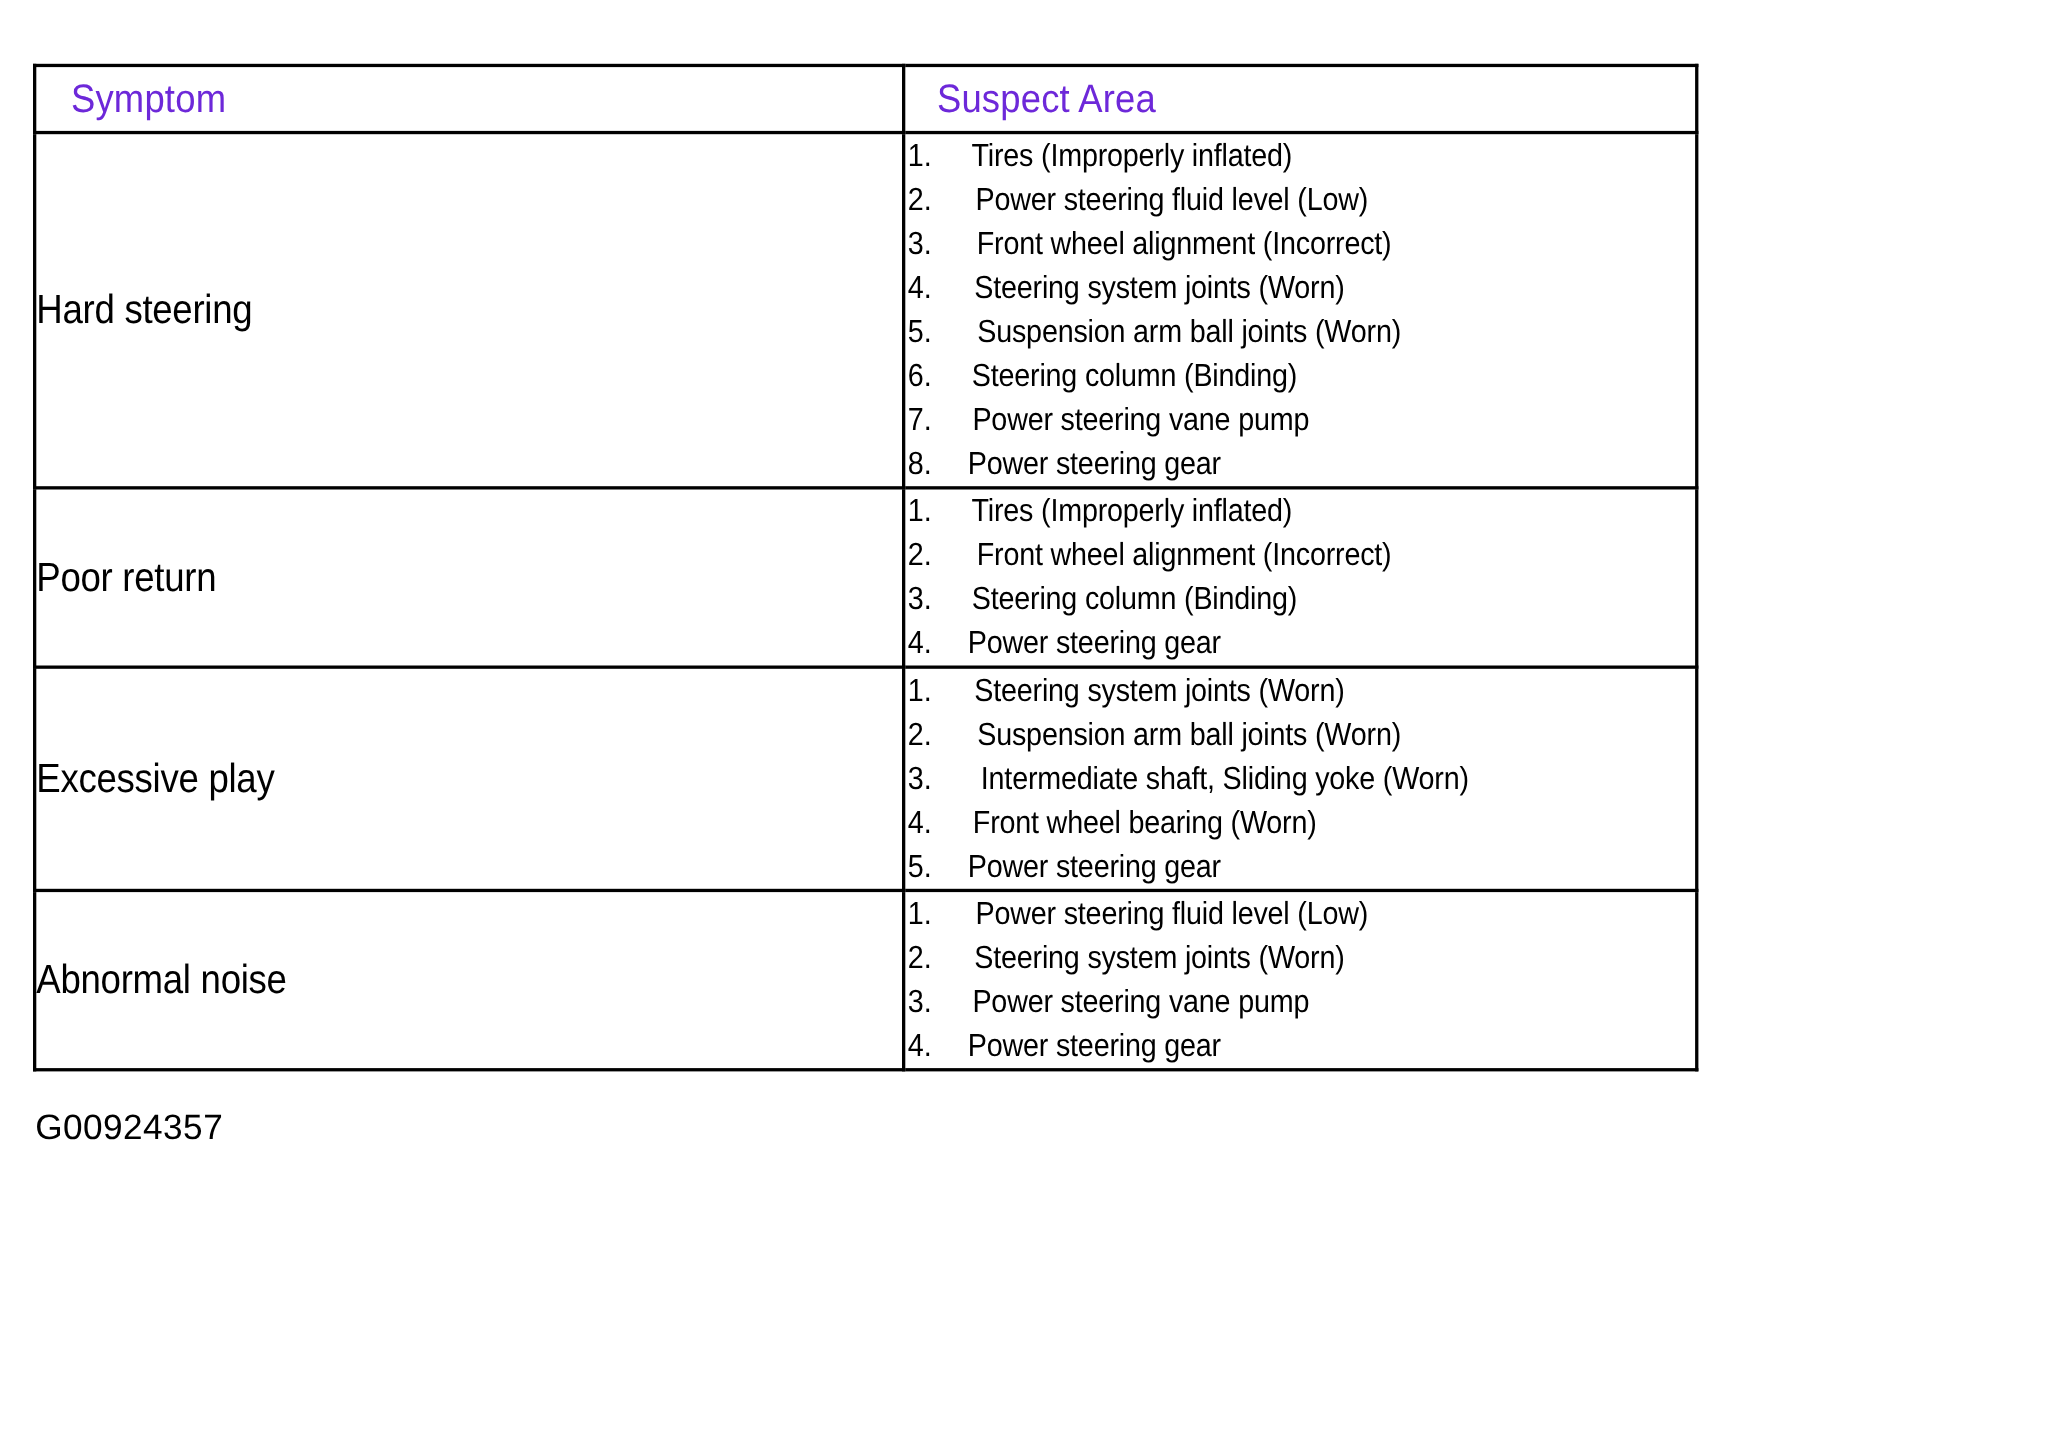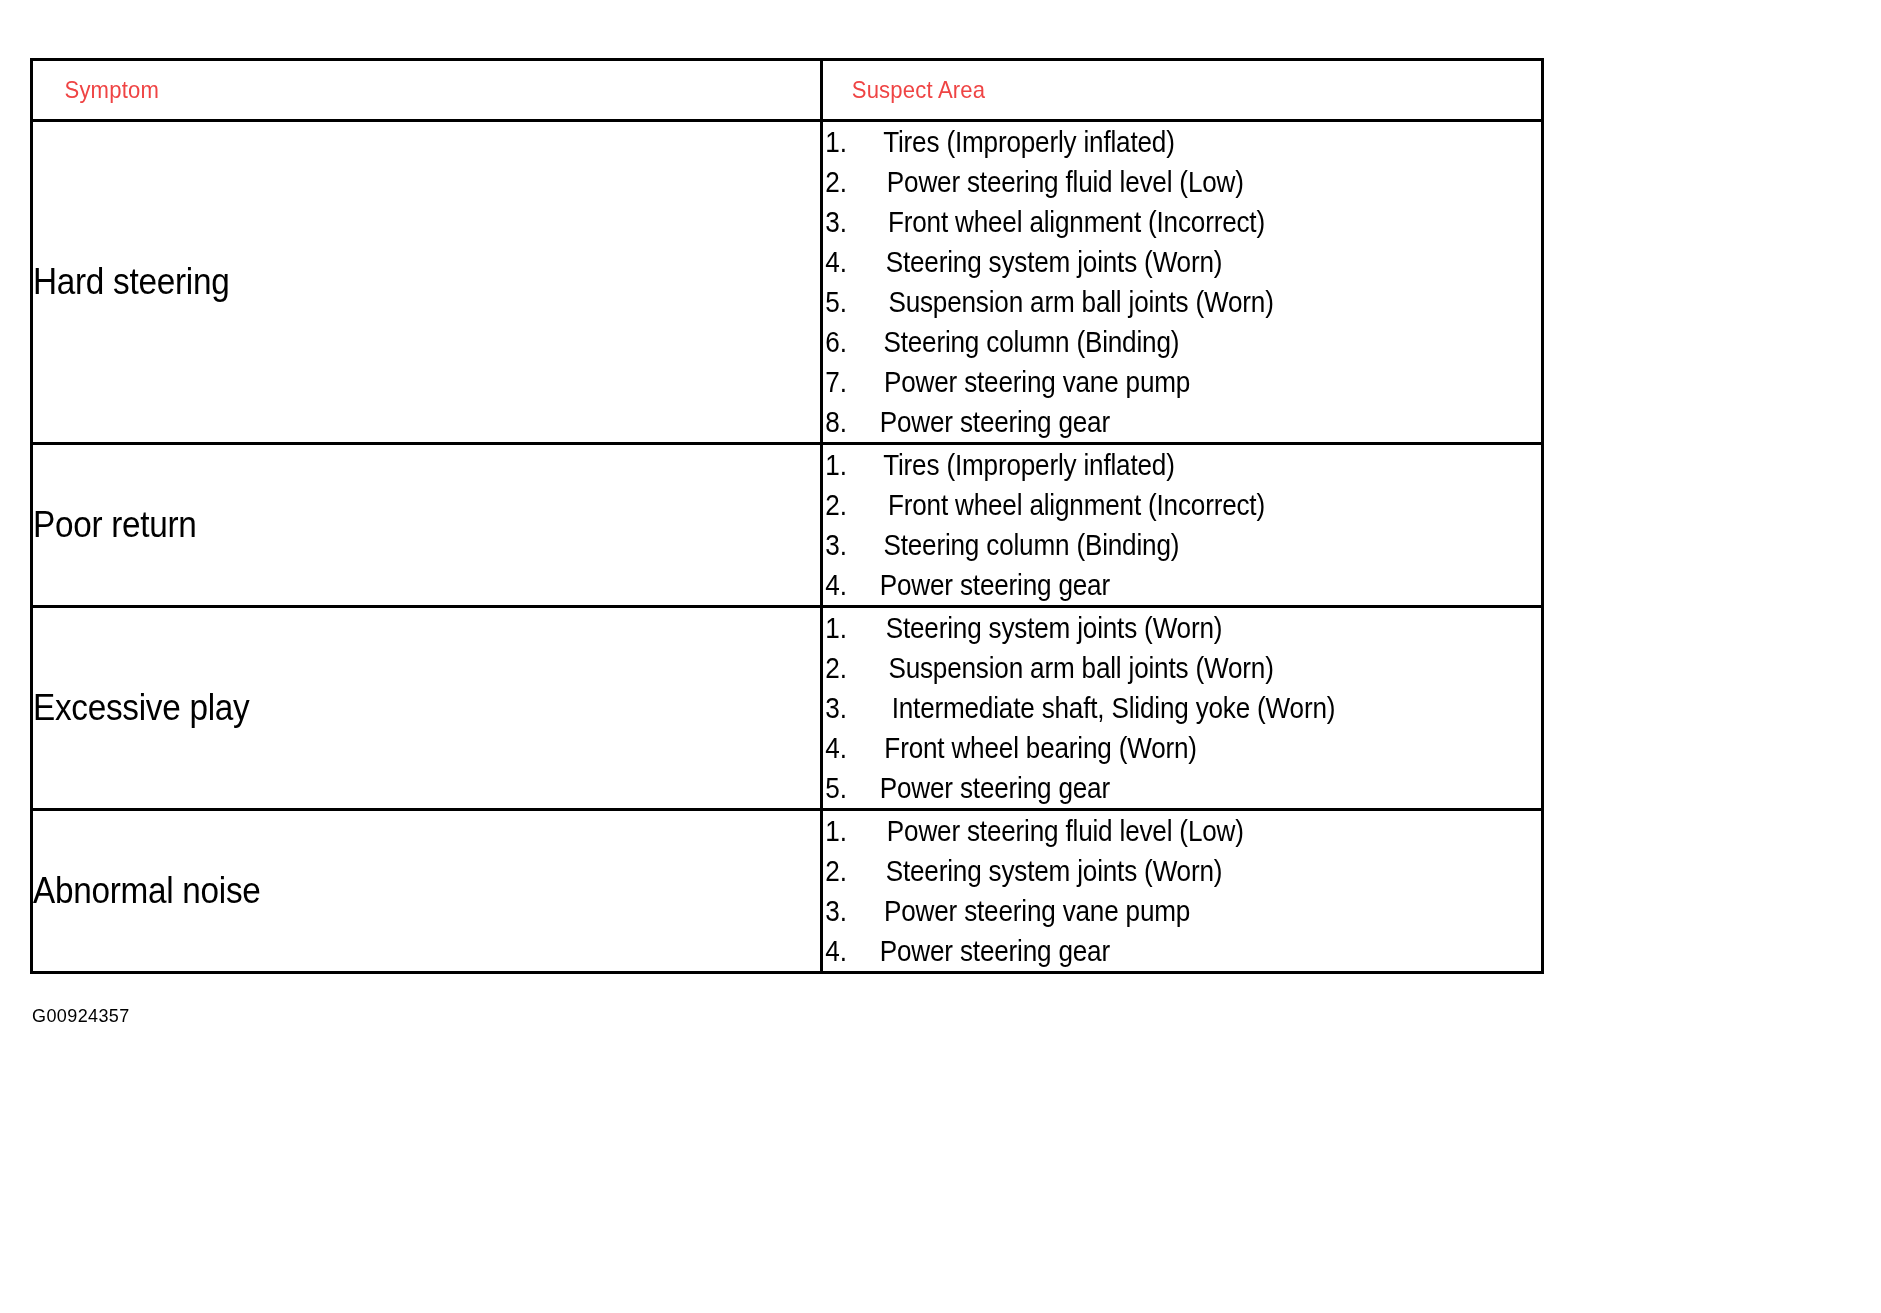--- a/index.html
+++ b/index.html
@@ -44,23 +44,23 @@
     font-weight: normal;
   }
 
   col.col-symptom { width: 790px; }
   col.col-suspect { width: 721px; }
 
   
   .hdr-cell {
     height: 58px;
     text-align: center;
-    font-size: 24px;
+    font-size: 36px;
     letter-spacing: 0.2px;
-    color: #ef4444;
+    color: #6d28d9;
   }
   .hdr-label {
     display: block;
     transform: scaleX(0.92);
     transform-origin: center;
   }
 
   
   .symptom-cell {
     padding-left: 10px;
@@ -103,21 +103,21 @@
     transform: scaleX(0.9);
     transform-origin: left baseline;
     letter-spacing: -0.2px;
   }
 
   
   #figure-code {
     position: absolute;
     left: 32px;
     top: 1006px;
-    font-size: 18px;
+    font-size: 32px;
     letter-spacing: 0.4px;
     color: #000;
   }
 </style>
 </head>
 <body>
 
 <div id="page">
 
   <table id="troubleshoot-table">

